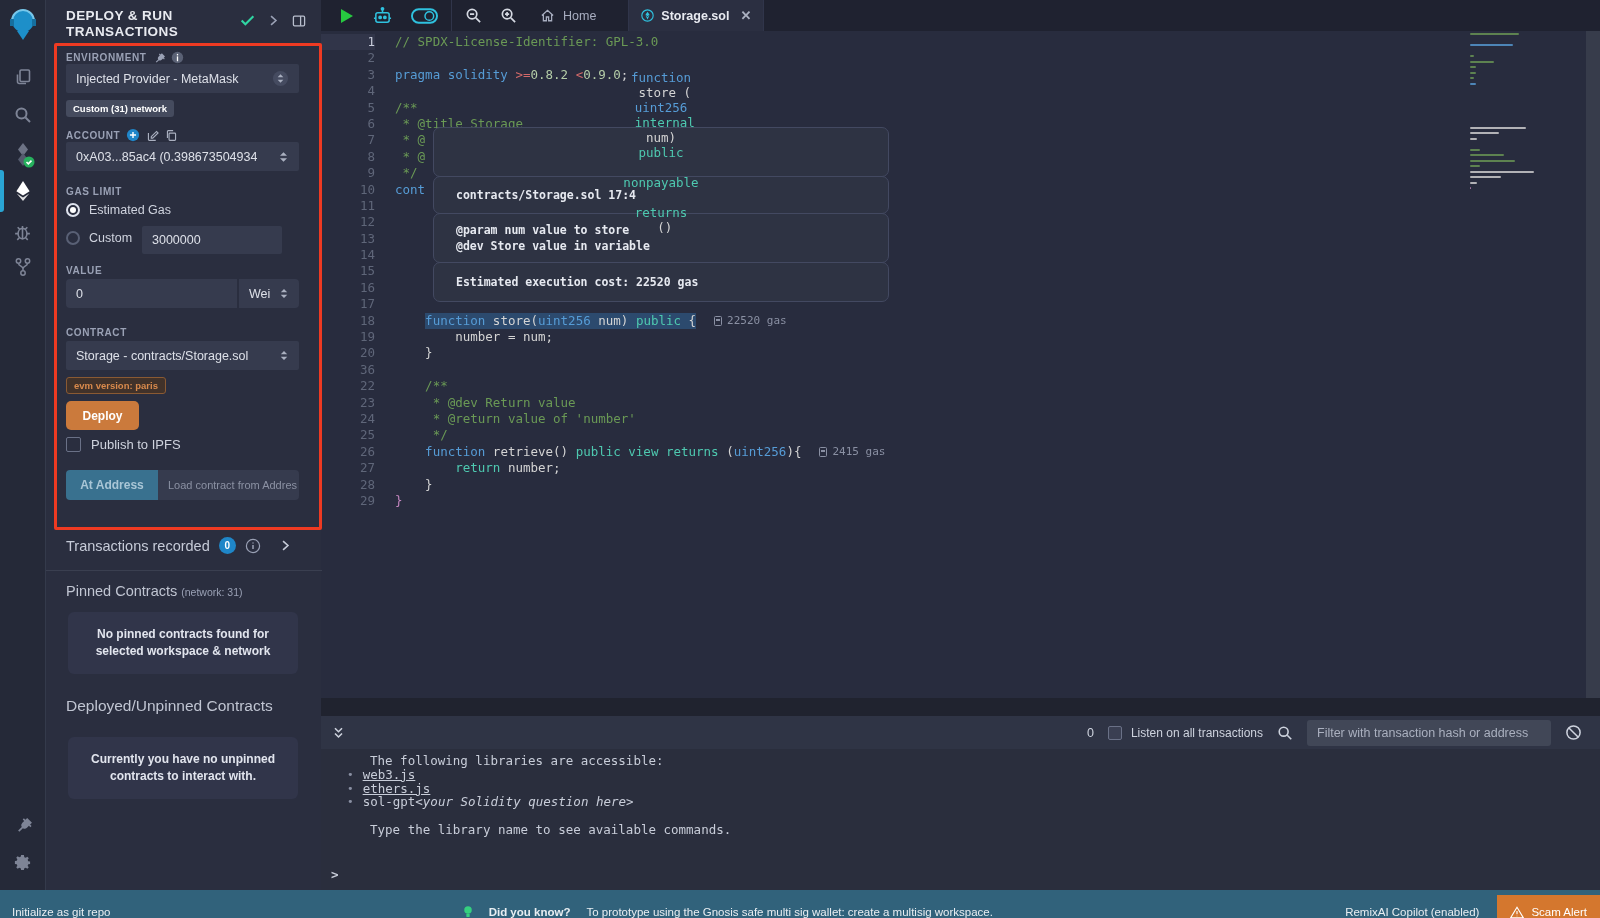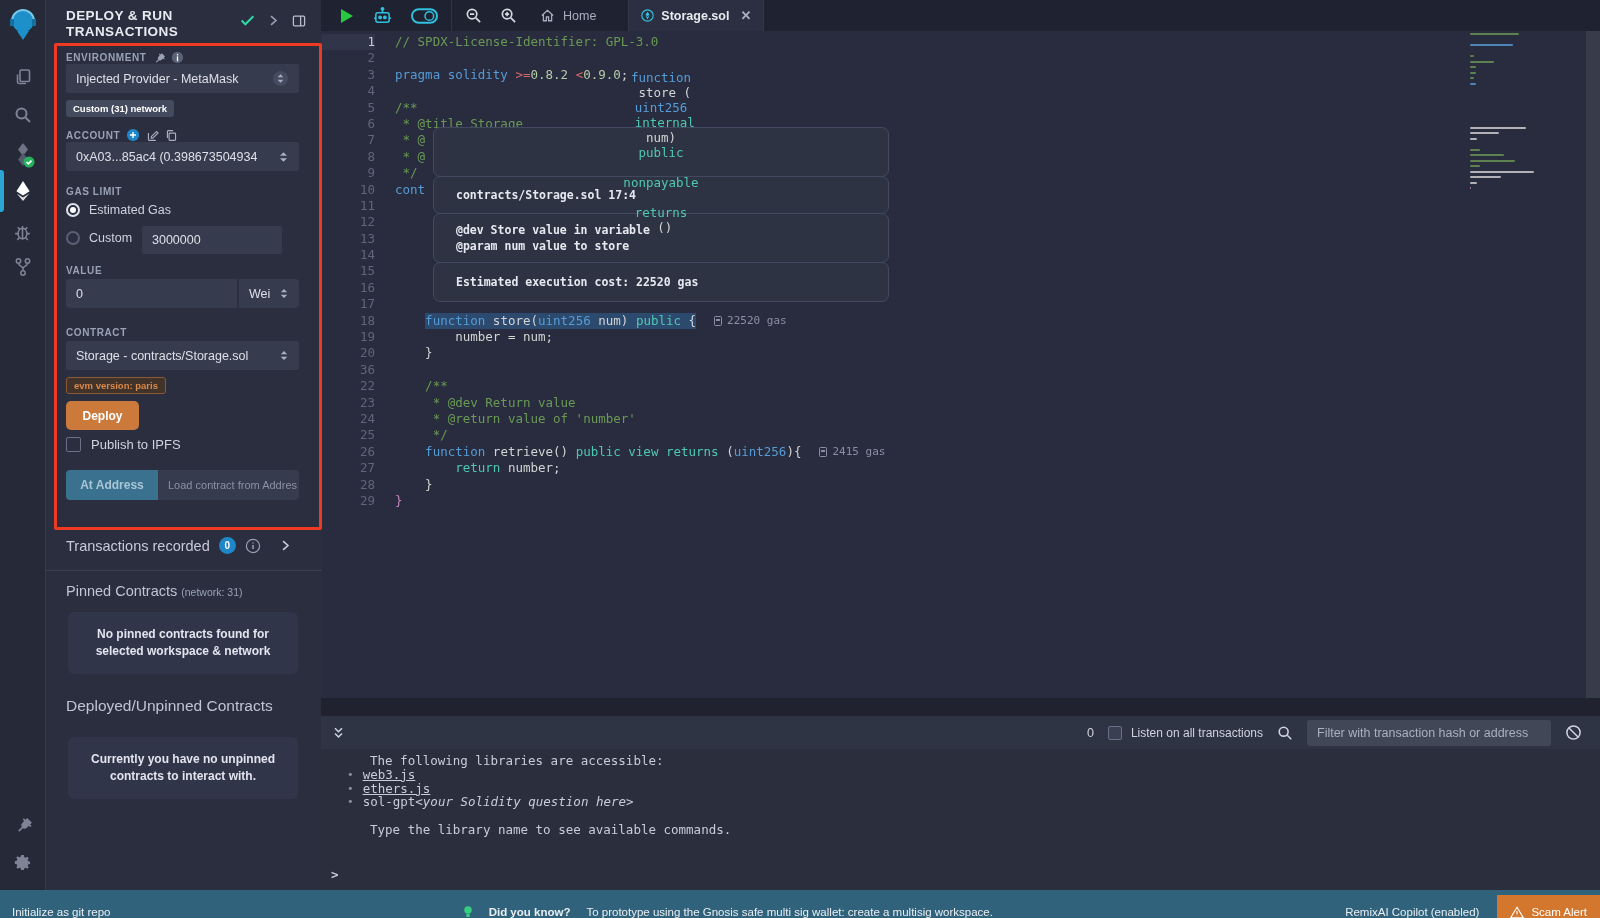--- a/index.html
+++ b/index.html
@@ -383,22 +383,22 @@
           <div class="crow"><span class="gut">28</span><span class="ctext"><span class="tk-p">    }</span></span></div>
           <div class="crow"><span class="gut">29</span><span class="ctext"><span class="tk-m">}</span></span></div>
         </div>
 
       <div class="tooltip">
         <div class="tip-sec tip-sig"><span class="tk-k">function</span><span class="tk-p"> store (</span><span class="tk-k">uint256</span><span class="tk-g"> internal</span><span class="tk-p"> num) </span><span class="tk-g">public</span><span class="tk-p"> </span><span class="tk-g">nonpayable</span><span class="tk-p"> </span><span class="tk-g">returns</span><span class="tk-p"> ()</span></div>
         <div class="tip-sec tip-path">
             <span>contracts/Storage.sol 17:4</span>
           </div>
         <div class="tip-sec tip-doc">
-          <span>@dev Store value in variable</span>
-            <span>@param num value to store</span>
+          <span>@param num value to store</span>
+            <span>@dev Store value in variable</span>
         </div>
         <div class="tip-sec tip-cost">
             <span>Estimated execution cost: 22520 gas</span>
           </div>
       </div>
 
       <div class="minimap">
           <div class="mbar" style="top: 0px; width: 49px; background: rgb(106, 153, 85);"></div>
           <div class="mbar" style="top: 11px; width: 43.4px; background: rgb(86, 156, 214);"></div>
           <div class="mbar" style="top: 22px; width: 4.2px; background: rgb(106, 153, 85);"></div>

